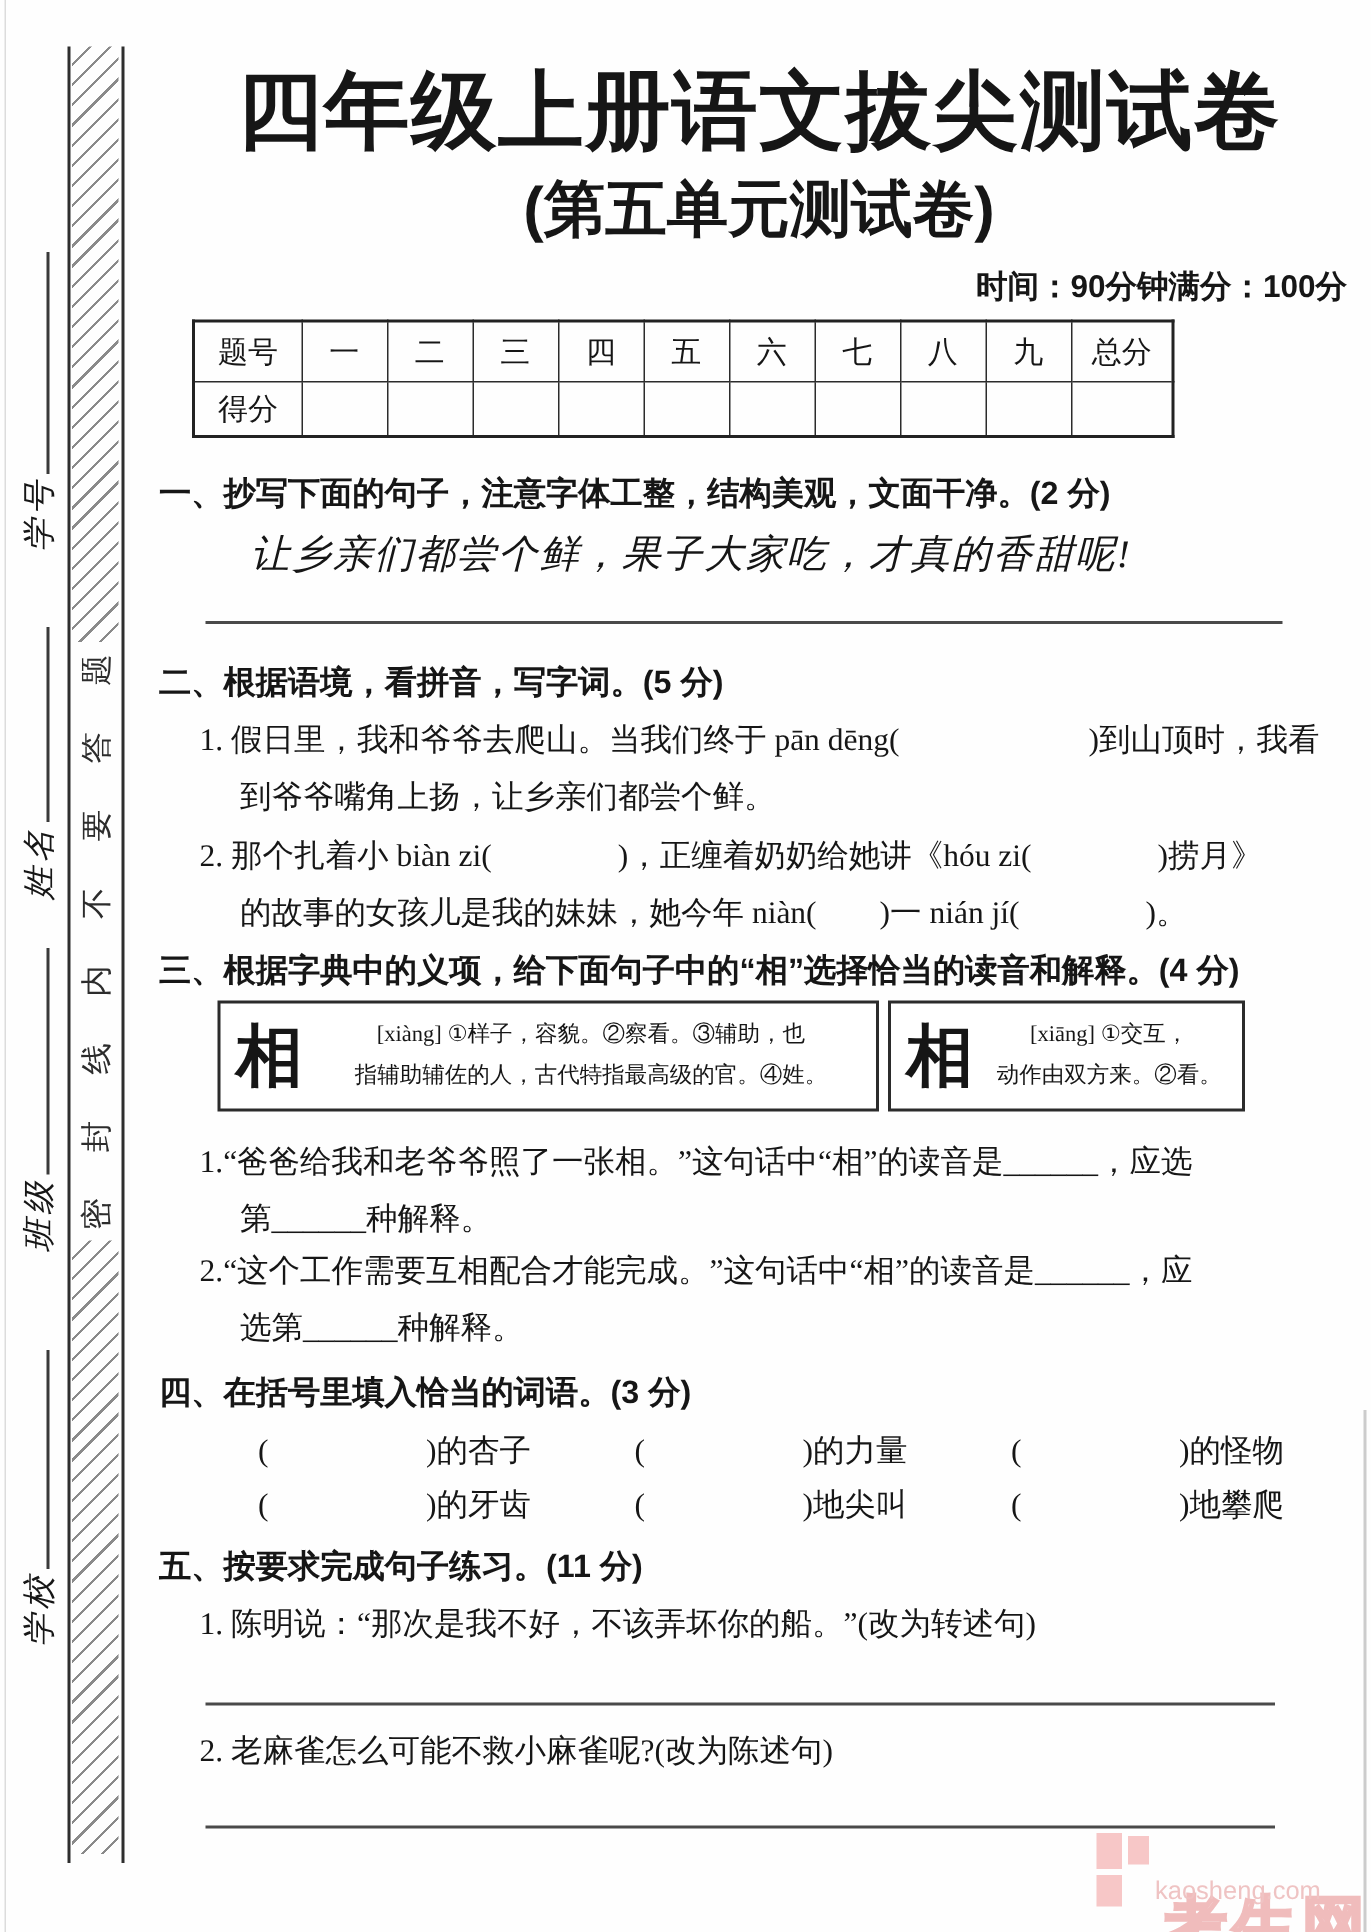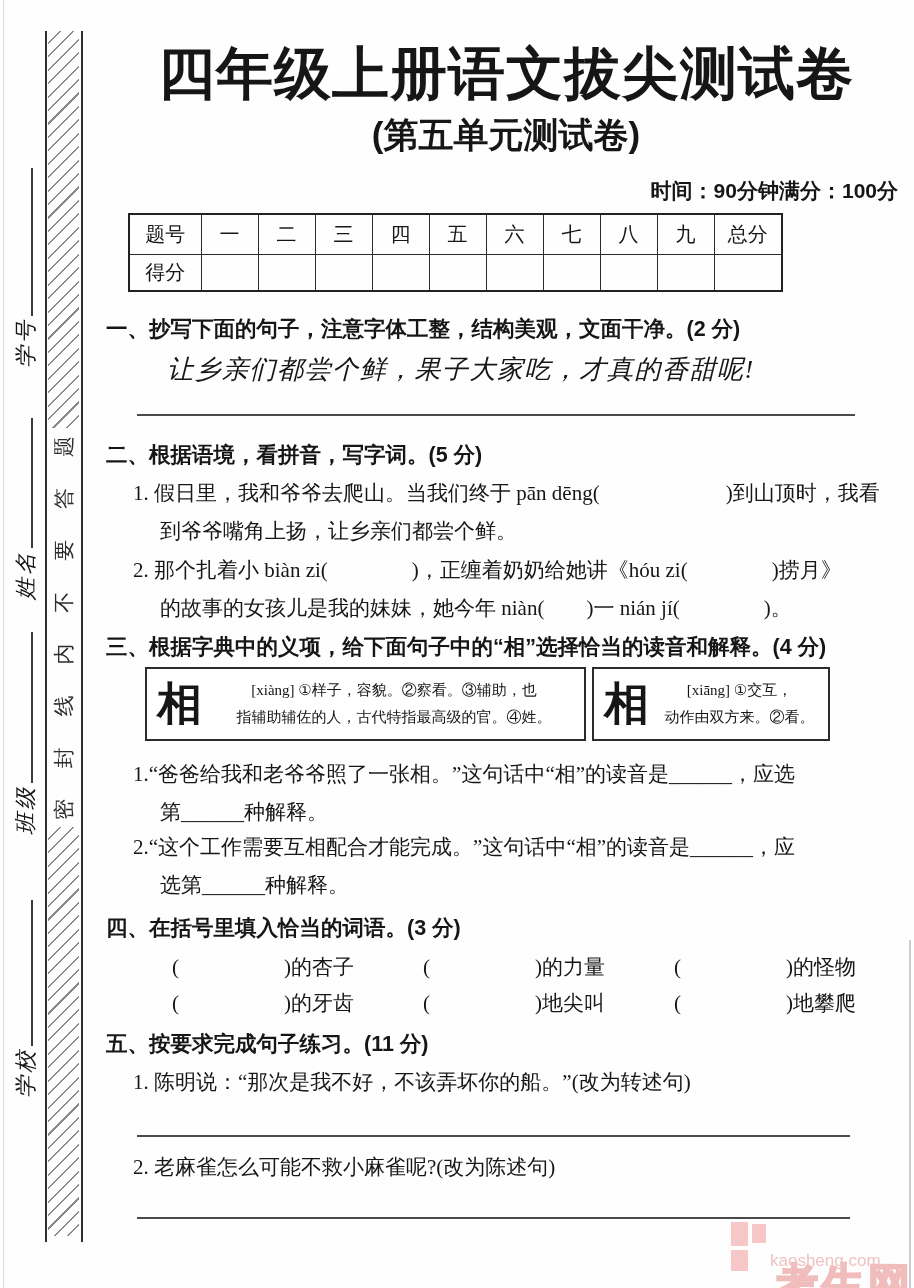--- a/index.html
+++ b/index.html
@@ -18,21 +18,21 @@
   .vfield { position:absolute; display:flex; align-items:center; height:26px;
     transform:rotate(-90deg); transform-origin:0 0; font-size:22px; }
   .vfield .vlabel { letter-spacing:3px; }
   .vfield .vline { flex:1; border-bottom:2px solid #3a3a3a; height:14px; margin-left:2px; }
   .sealtext { position:absolute; display:flex; justify-content:space-between; align-items:center;
     height:26px; transform:rotate(-90deg); transform-origin:0 0; font-size:21px; color:#2c2c2c;
     padding:0 4px; }
 
   
   .title { font-size:57px; font-weight:900; text-align:center; letter-spacing:1px; }
-  .subtitle { font-size:35px; font-weight:800; text-align:center; }
+  .subtitle { font-size:41px; font-weight:800; text-align:center; }
   .timeinfo { font-size:21px; font-weight:600; text-align:right; font-family:"Liberation Sans", sans-serif; }
 
   
   table.score { border-collapse:collapse; width:655px; table-layout:fixed; }
   table.score td { border:1.5px solid #2b2b2b; text-align:center; font-size:20px; }
   table.score { border:2px solid #222; }
   table.score tr:nth-child(1) td { height:40px; }
   table.score tr:nth-child(2) td { height:37px; }
 
   

